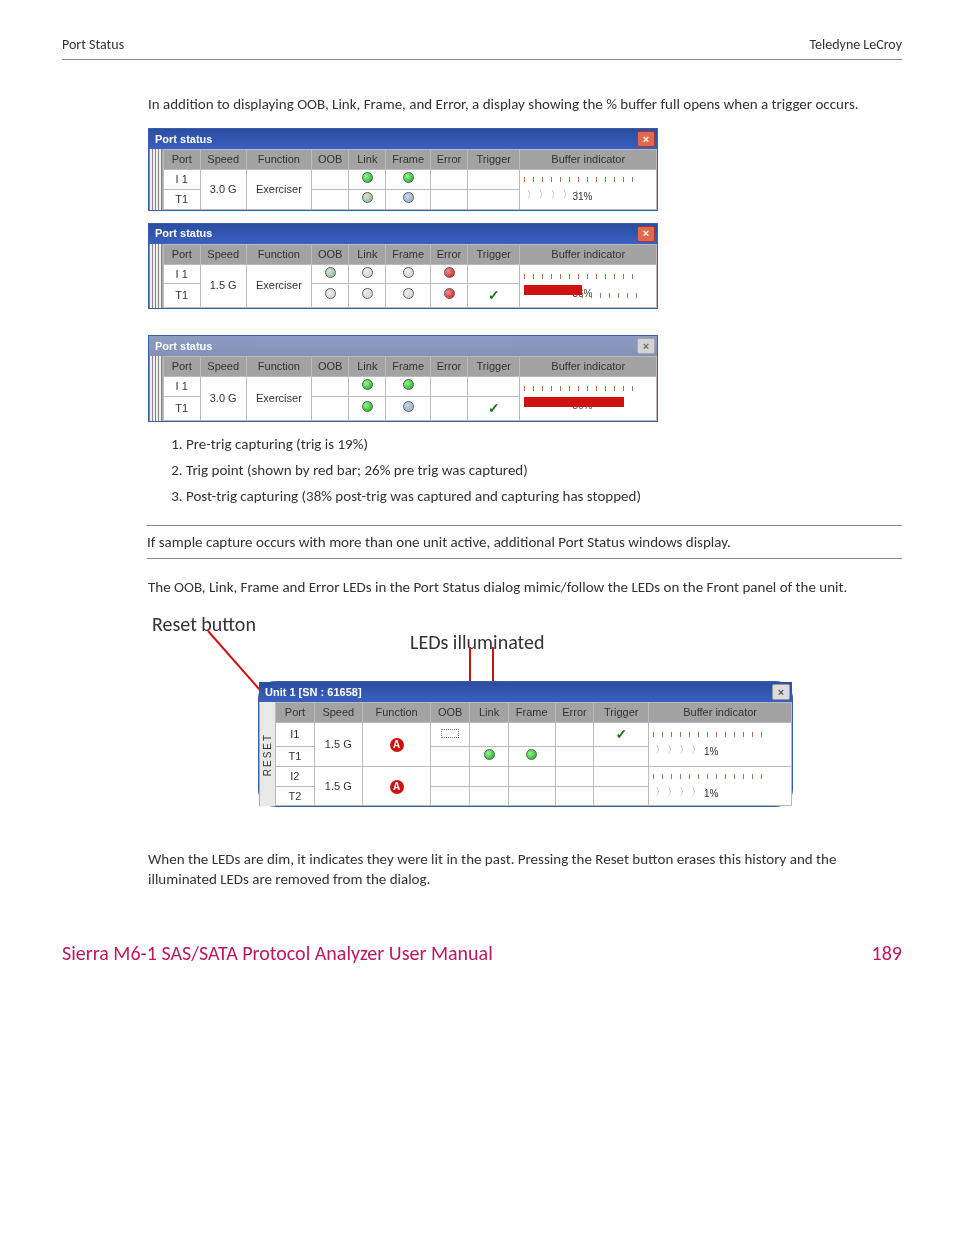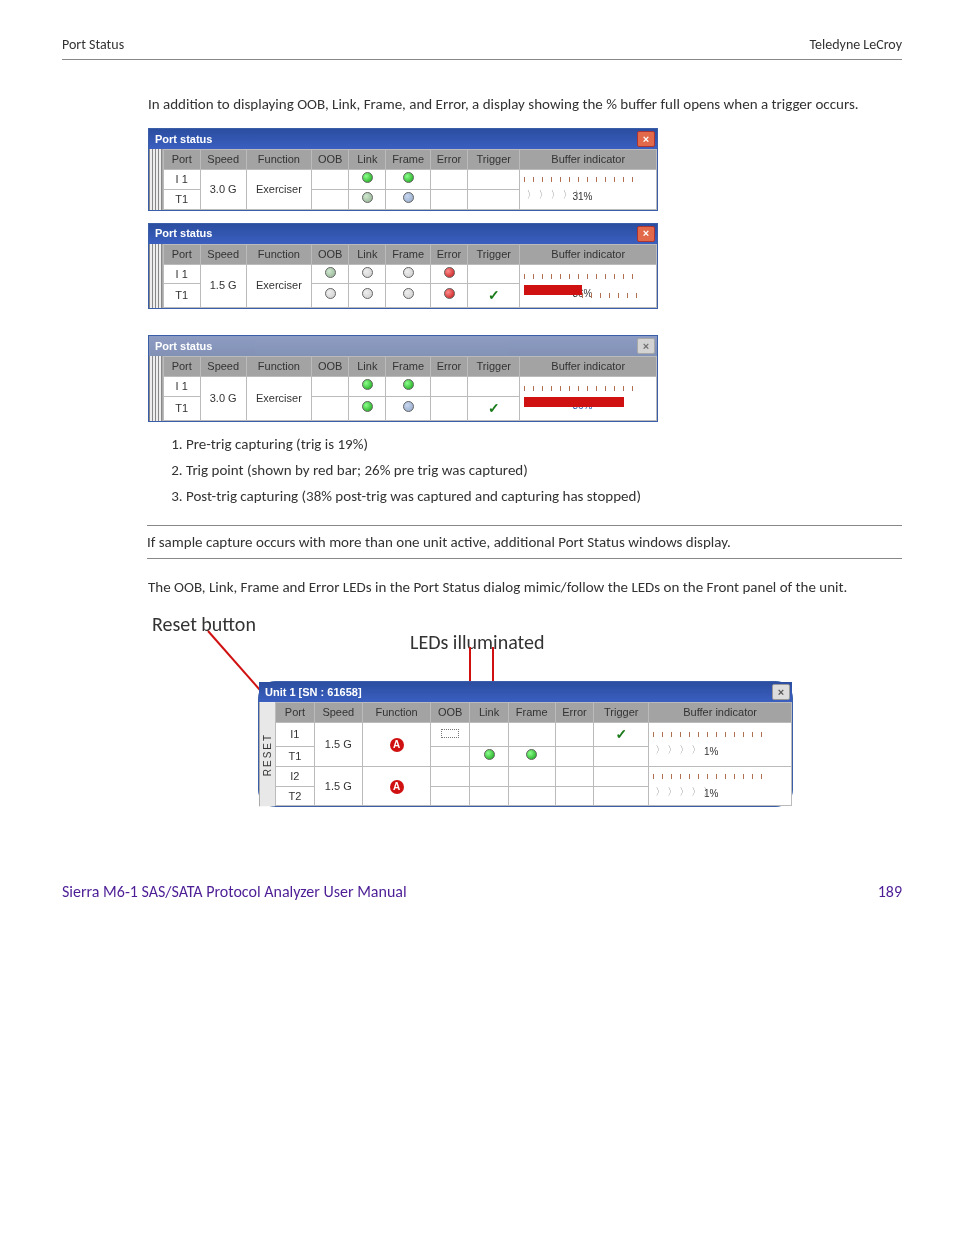--- a/index.html
+++ b/index.html
@@ -23,21 +23,21 @@
   .para { margin-bottom: 14px; }
   ol.num-list { margin: 10px 0 18px 20px; padding-left: 18px; }
   ol.num-list li { margin-bottom: 6px; }
   .rule-box {
     border-top: 1px solid #888; border-bottom: 1px solid #888;
     margin: 6px 0 18px -18px; padding: 6px 0 6px 0;
   }
   .rule-box p { margin-left: 0; }
   .footer-row {
     display: flex; justify-content: space-between;
-    margin-top: 50px; font-size: 16px; color: #4c1d95;
+    margin-top: 50px; font-size: 20px; color: #be185d;
   }
 
   
   .ps-window {
     width: 510px; margin: 8px 0 12px 0;
     border: 1px solid #3a5fa8; background: #fff;
     font-family: Tahoma, Arial, sans-serif; font-size: 11px;
   }
   .ps-window.faded .title-bar { background: linear-gradient(#7a8bb8,#6d7eaa); opacity:.85; }
   .title-bar {
@@ -388,19 +388,20 @@
               <td class="led"></td>
               <td class="led"></td>
               <td class="trig"></td>
             </tr>
           </tbody>
             </table>
         </div>
       </div>
     </div>
 
+    <p class="para" style="margin-top:6px;">When the LEDs are dim, it indicates they were lit in the past. Pressing the Reset button erases this history and the illuminated LEDs are removed from the dialog.</p>
   </div>
 
   <div class="footer-row">
     <span>Sierra M6-1 SAS/SATA Protocol Analyzer User Manual</span>
     <span>189</span>
   </div>
 </div>
 
 </body></html>

